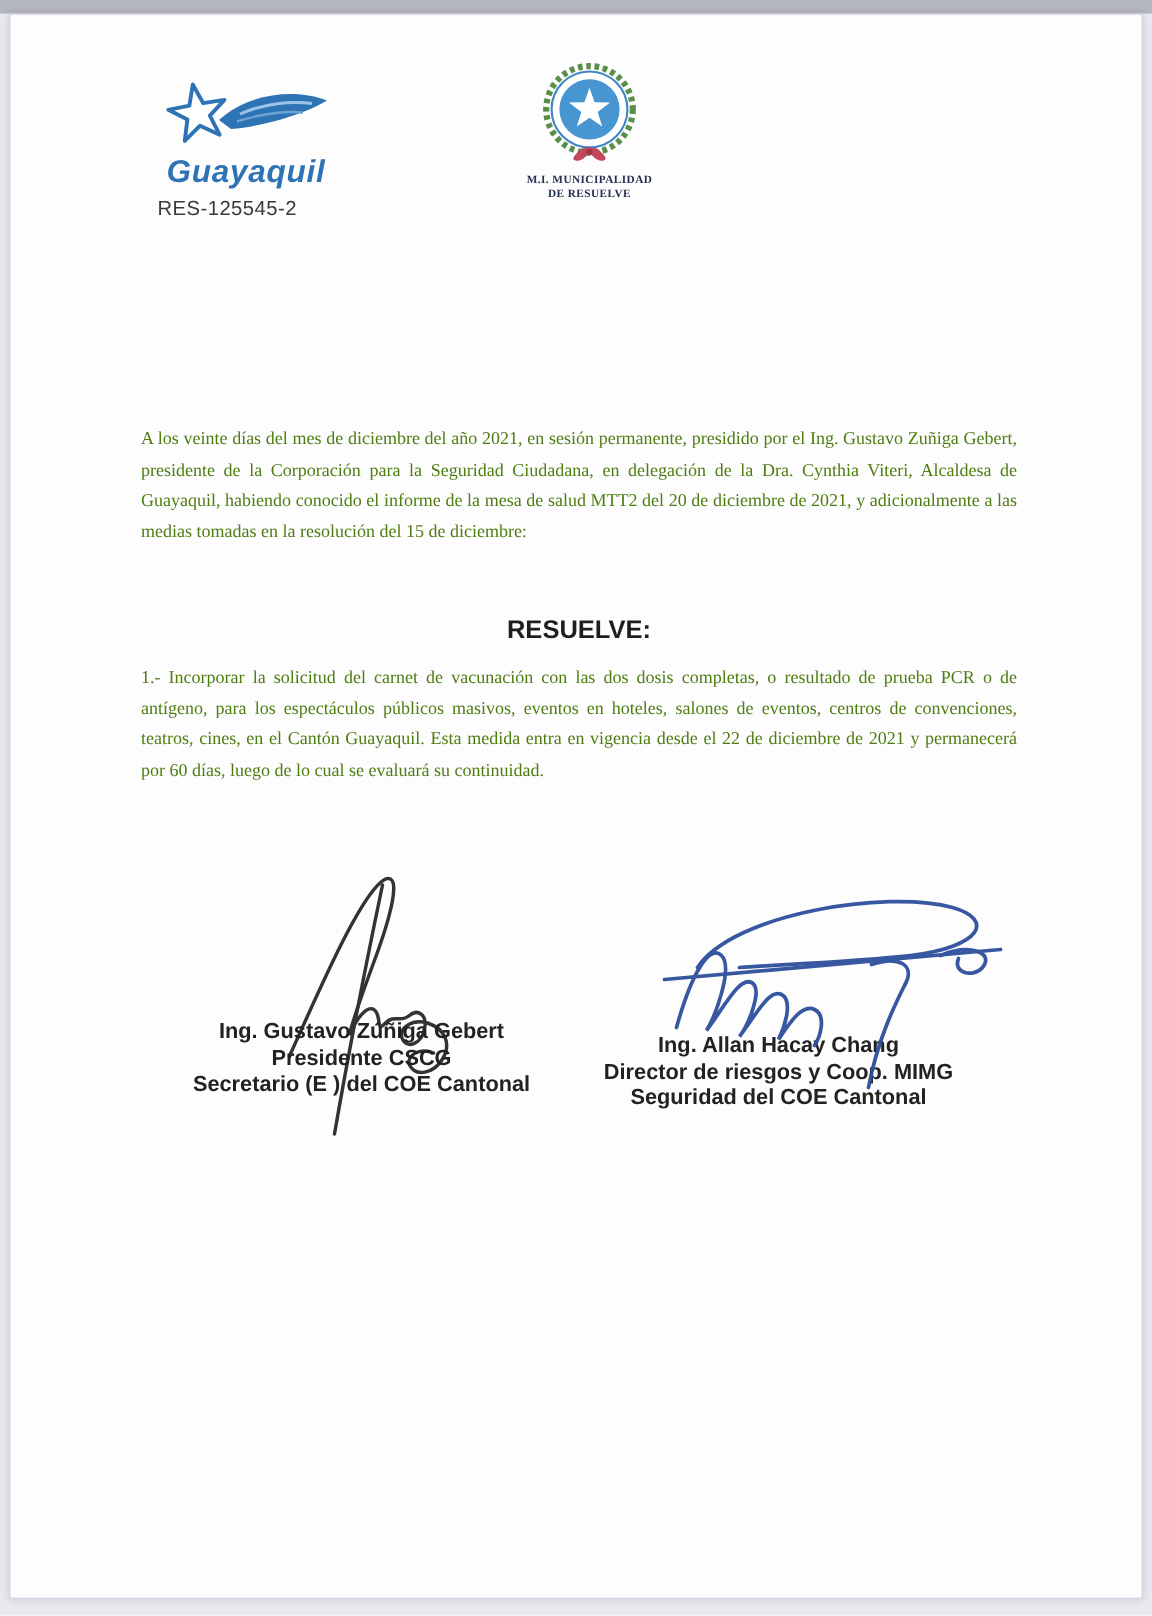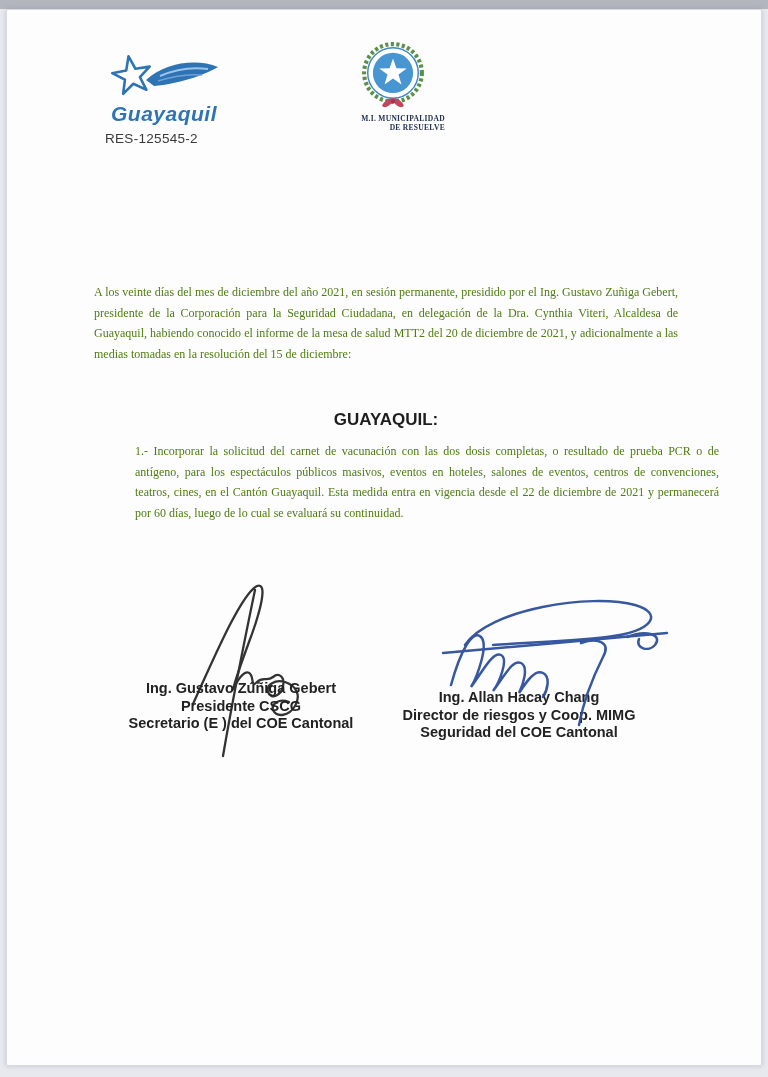--- a/index.html
+++ b/index.html
@@ -19,21 +19,21 @@
     box-shadow:0 0 5px rgba(110,112,135,.28);
     overflow:hidden;
   }
 
   
   .logo-gye { position:absolute; left:92px; top:40px; width:130px; text-align:center; }
   .logo-gye .wordmark {
     font-style:italic; font-weight:bold; font-size:21px; letter-spacing:.5px;
     color:#2e74b5; margin-top:-2px;
   }
-  .seal { position:absolute; left:334px; top:32px; width:104px; text-align:right; }
+  .seal { position:absolute; left:334px; top:32px; width:104px; text-align:center; }
   .seal .caption {
     font-family:"Liberation Serif", serif;
     font-size:7.5px; font-weight:bold; color:#233050;
     line-height:9px; letter-spacing:.3px; margin-top:2px;
   }
   .logo-cscg { position:absolute; left:512px; top:40px; width:145px; text-align:center; }
   .logo-cscg .acronym {
     font-weight:bold; font-size:41px; line-height:40px; letter-spacing:-4px;
     transform:scaleX(.84); transform-origin:center;
   }
@@ -55,21 +55,21 @@
   .para {
     position:absolute; left:87px; width:584px;
     font-size:12px; line-height:20.6px; color:#4d7c0f;
     text-align:justify; text-align-last:left;font-family:Liberation Serif, serif;
   }
   .para-1 { top:272px; }
   .resolve-heading {
     position:absolute; left:87px; width:584px; top:400px;
     text-align:center; font-weight:bold; font-size:17px; color:#1e1e1e;
   }
-  .para-2 { top:431px;margin-left:41px; }
+  .para-2 { top:431px; }
 
   
   .sig-block {
     position:absolute; text-align:center;
     font-weight:bold; font-size:14.5px; line-height:17.5px; color:#222;
   }
   .sig-block-left  { left:89px;  width:290px; top:670px; }
   .sig-block-right { left:372px; width:280px; top:679px; }
   .sig-svg { position:absolute; pointer-events:none; z-index:5; }
   .sig-svg-left  { left:158px; top:566px; }
@@ -115,21 +115,21 @@
       <div>DE RESUELVE</div>
     </div>
   </div>
 
 
   <div class="doc-ref">RES-125545-2</div>
 
 
   <div class="para para-1">A los veinte días del mes de diciembre del año 2021, en sesión permanente, presidido por el Ing. Gustavo Zuñiga Gebert, presidente de la Corporación para la Seguridad Ciudadana, en delegación de la Dra. Cynthia Viteri, Alcaldesa de Guayaquil, habiendo conocido el informe de la mesa de salud MTT2 del 20 de diciembre de 2021, y adicionalmente a las medias tomadas en la resolución del 15 de diciembre:</div>
 
-  <div class="resolve-heading">GUAYAQUIL:</div>
+  <div class="resolve-heading">RESUELVE:</div>
 
   <div class="para para-2">1.- Incorporar la solicitud del carnet de vacunación con las dos dosis completas, o resultado de prueba PCR o de antígeno, para los espectáculos públicos masivos, eventos en hoteles, salones de eventos, centros de convenciones, teatros, cines, en el Cantón Guayaquil. Esta medida entra en vigencia desde el 22 de diciembre de 2021 y permanecerá por 60 días, luego de lo cual se evaluará su continuidad.</div>
 
   <svg class="sig-svg sig-svg-left" width="170" height="185" viewBox="0 0 170 185">
     <g fill="none" stroke="#222222" stroke-width="2.3" stroke-linecap="round" opacity=".92">
       <path d="M 28 128 C 48 84, 76 18, 92 10 C 103 6, 96 34, 84 66 C 76 88, 70 104, 68 114 C 74 100, 82 92, 86 99 C 89 105, 86 112, 92 106 C 98 100, 102 106, 108 101 C 114 96, 120 101, 118 110 C 116 120, 106 124, 103 116 C 101 109, 110 103, 120 106 C 132 110, 136 120, 130 130 C 124 140, 112 142, 108 134 C 106 128, 114 122, 124 126"></path>
       <path d="M 90 14 C 80 62, 68 122, 58 180"></path>
     </g>
   </svg>
 

